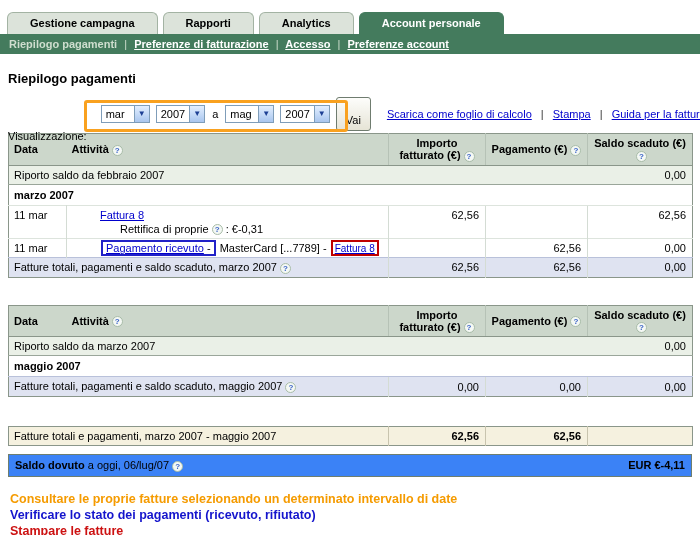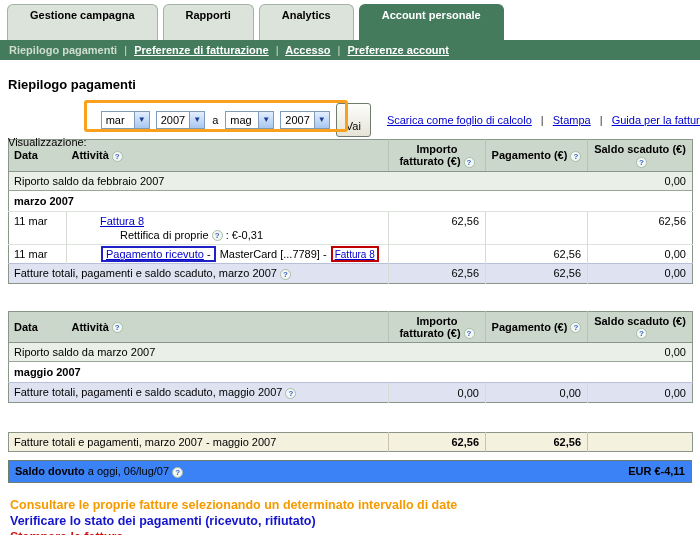--- a/index.html
+++ b/index.html
@@ -2,24 +2,24 @@
 <html><head>
 <meta charset="utf-8">
 <style>
   * { box-sizing: border-box; }
   html,body { margin:0; padding:0; background:#fff; width:700px; height:535px; overflow:hidden;
     font-family:"Liberation Sans","DejaVu Sans",sans-serif; font-size:11px; color:#000; }
   .page { position:relative; width:700px; height:535px; }
 
   
   .tabs-row { padding:4px 0 0 7px; display:flex; align-items:flex-end; gap:5px; }
-  .tab { height:36px; line-height:21px; padding:0 22px; font-weight:bold; font-size:11px;
+  .tab { height:22px; line-height:21px; padding:0 22px; font-weight:bold; font-size:11px;
     background:#dce3da; border:1px solid #a3b3a3; border-bottom:none;
     border-radius:6px 6px 0 0; color:#000; cursor:pointer; }
-  .tab.active { background:#447b5d; border-color:#447b5d; color:#fff; }
+  .tab.active { background:#447b5d; border-color:#447b5d; color:#fff;margin-top:8px; }
   .subnav { background:#447b5d; height:20px; line-height:20px; padding-left:9px; color:#fff;
     font-weight:bold; font-size:11px; }
   .subnav .current { color:#cfdecf; text-decoration:none; }
   .subnav a { color:#fff; text-decoration:underline; cursor:pointer; }
   .subnav .sep { color:#cfdecf; font-weight:normal; padding:0 4px; }
 
   
   h1 { font-size:13px; margin:17px 0 0 8px; }
   .controls { margin:16px 0 0 8px; height:24px; display:flex; align-items:center; white-space:nowrap; }
   .controls .lbl { margin-right:8px;margin-top:44px; }

